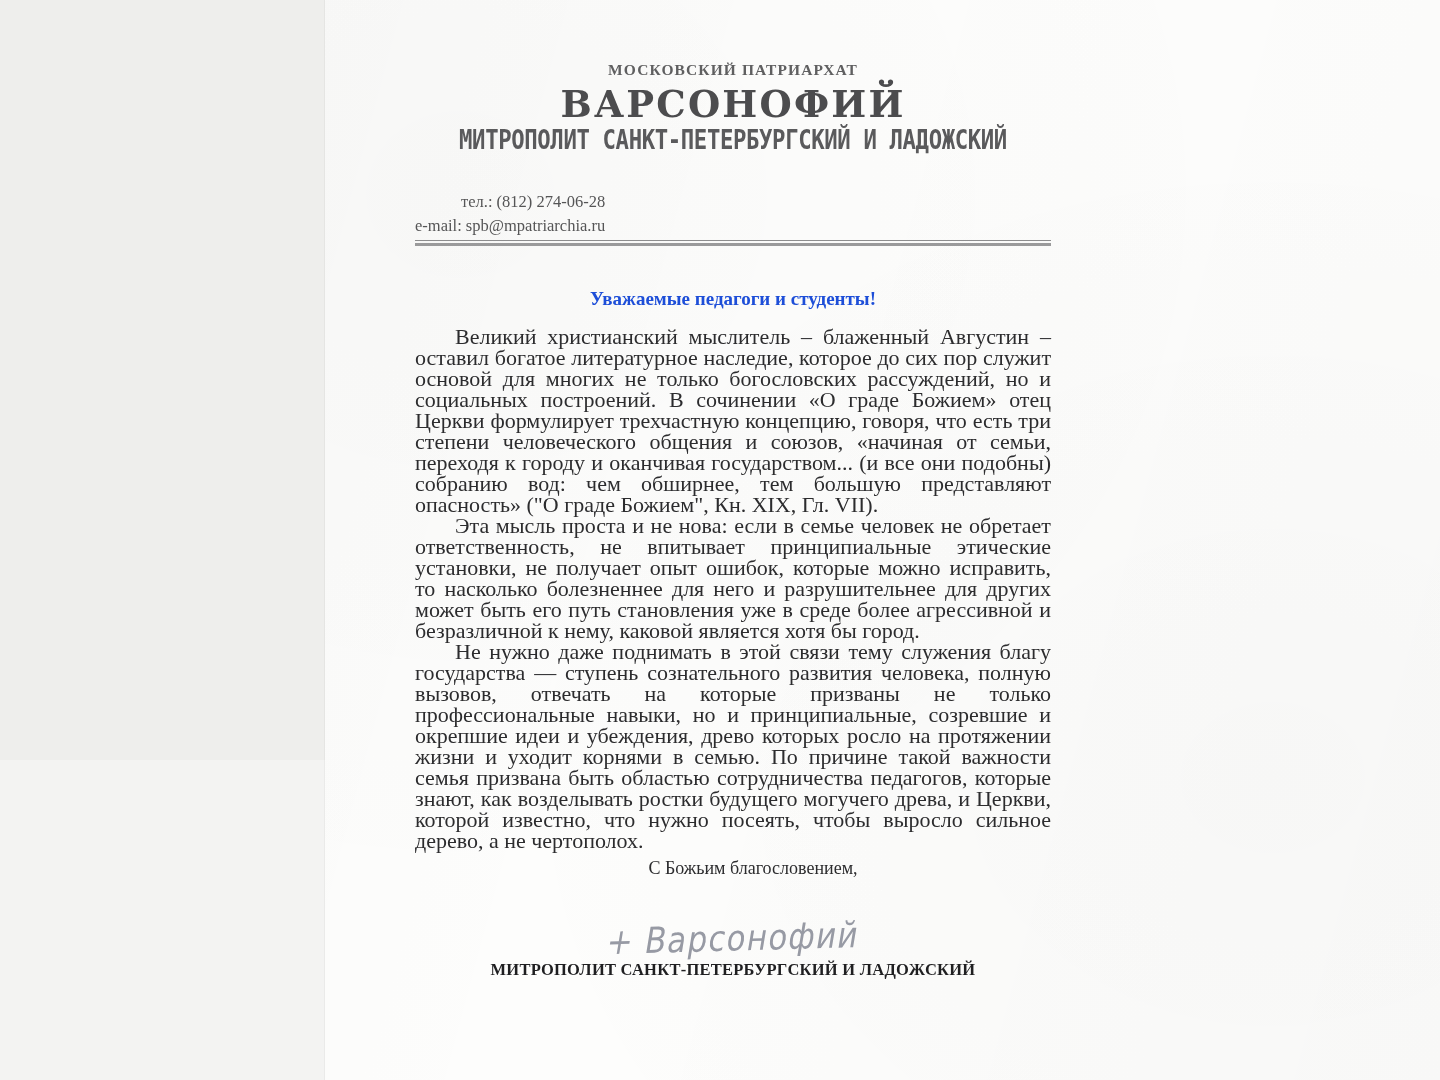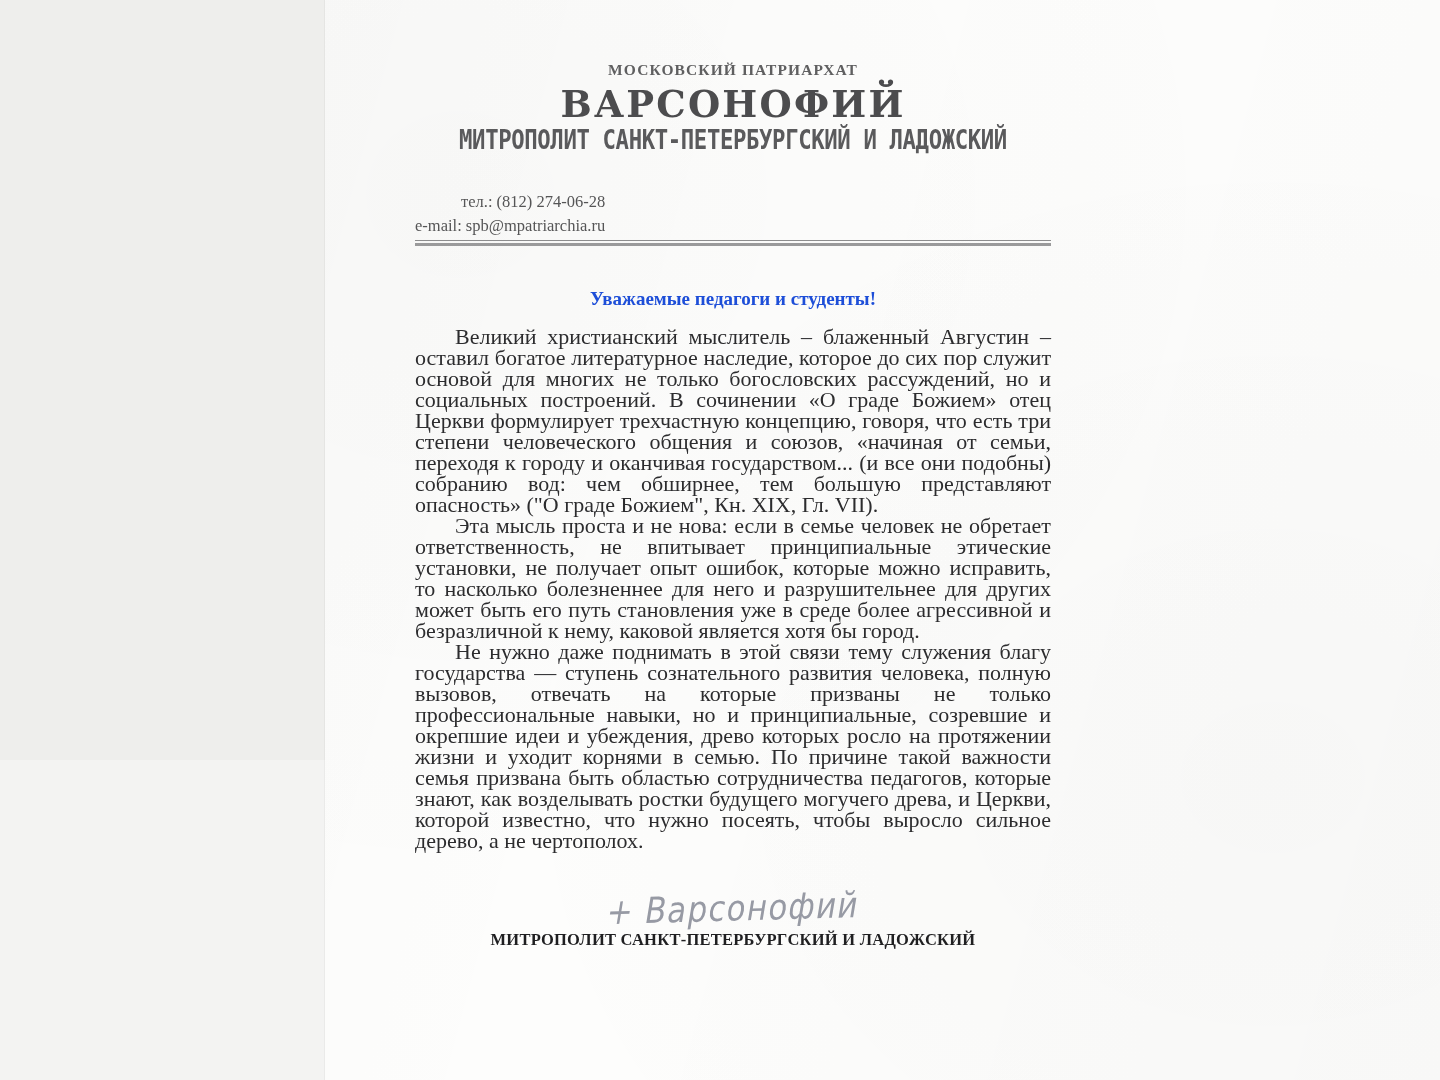--- a/index.html
+++ b/index.html
@@ -196,20 +196,21 @@
         <div class="rule-thick"></div>
       </div>
 
 
       <div class="salutation">Уважаемые педагоги и студенты!</div>
 
       <div class="body-text">
         <p class="para">Великий христианский мыслитель – блаженный Августин – оставил богатое литературное наследие, которое до сих пор служит основой для многих не только богословских рассуждений, но и социальных построений. В сочинении «О граде Божием» отец Церкви формулирует трехчастную концепцию, говоря, что есть три степени человеческого общения и союзов, «начиная от семьи, переходя к городу и оканчивая государством... (и все они подобны) собранию вод: чем обширнее, тем большую представляют опасность» ("О граде Божием", Кн. XIX, Гл. VII).</p>
         <p class="para">Эта мысль проста и не нова: если в семье человек не обретает ответственность, не впитывает принципиальные этические установки, не получает опыт ошибок, которые можно исправить, то насколько болезненнее для него и разрушительнее для других может быть его путь становления уже в среде более агрессивной и безразличной к нему, каковой является хотя бы город.</p>
         <p class="para">Не нужно даже поднимать в этой связи тему служения благу государства — ступень сознательного развития человека, полную вызовов, отвечать на которые призваны не только профессиональные навыки, но и принципиальные, созревшие и окрепшие идеи и убеждения, древо которых росло на протяжении жизни и уходит корнями в семью. По причине такой важности семья призвана быть областью сотрудничества педагогов, которые знают, как возделывать ростки будущего могучего древа, и Церкви, которой известно, что нужно посеять, чтобы выросло сильное дерево, а не чертополох.</p>
+        <p class="closing">С Божьим благословением,</p>
       </div>
 
       <div class="signature-block">
         <div class="signature-ink">+ Варсонофий</div>
         <div class="signature-title">МИТРОПОЛИТ САНКТ-ПЕТЕРБУРГСКИЙ И ЛАДОЖСКИЙ</div>
       </div>
 
     </div>
   </div>
 </div>

